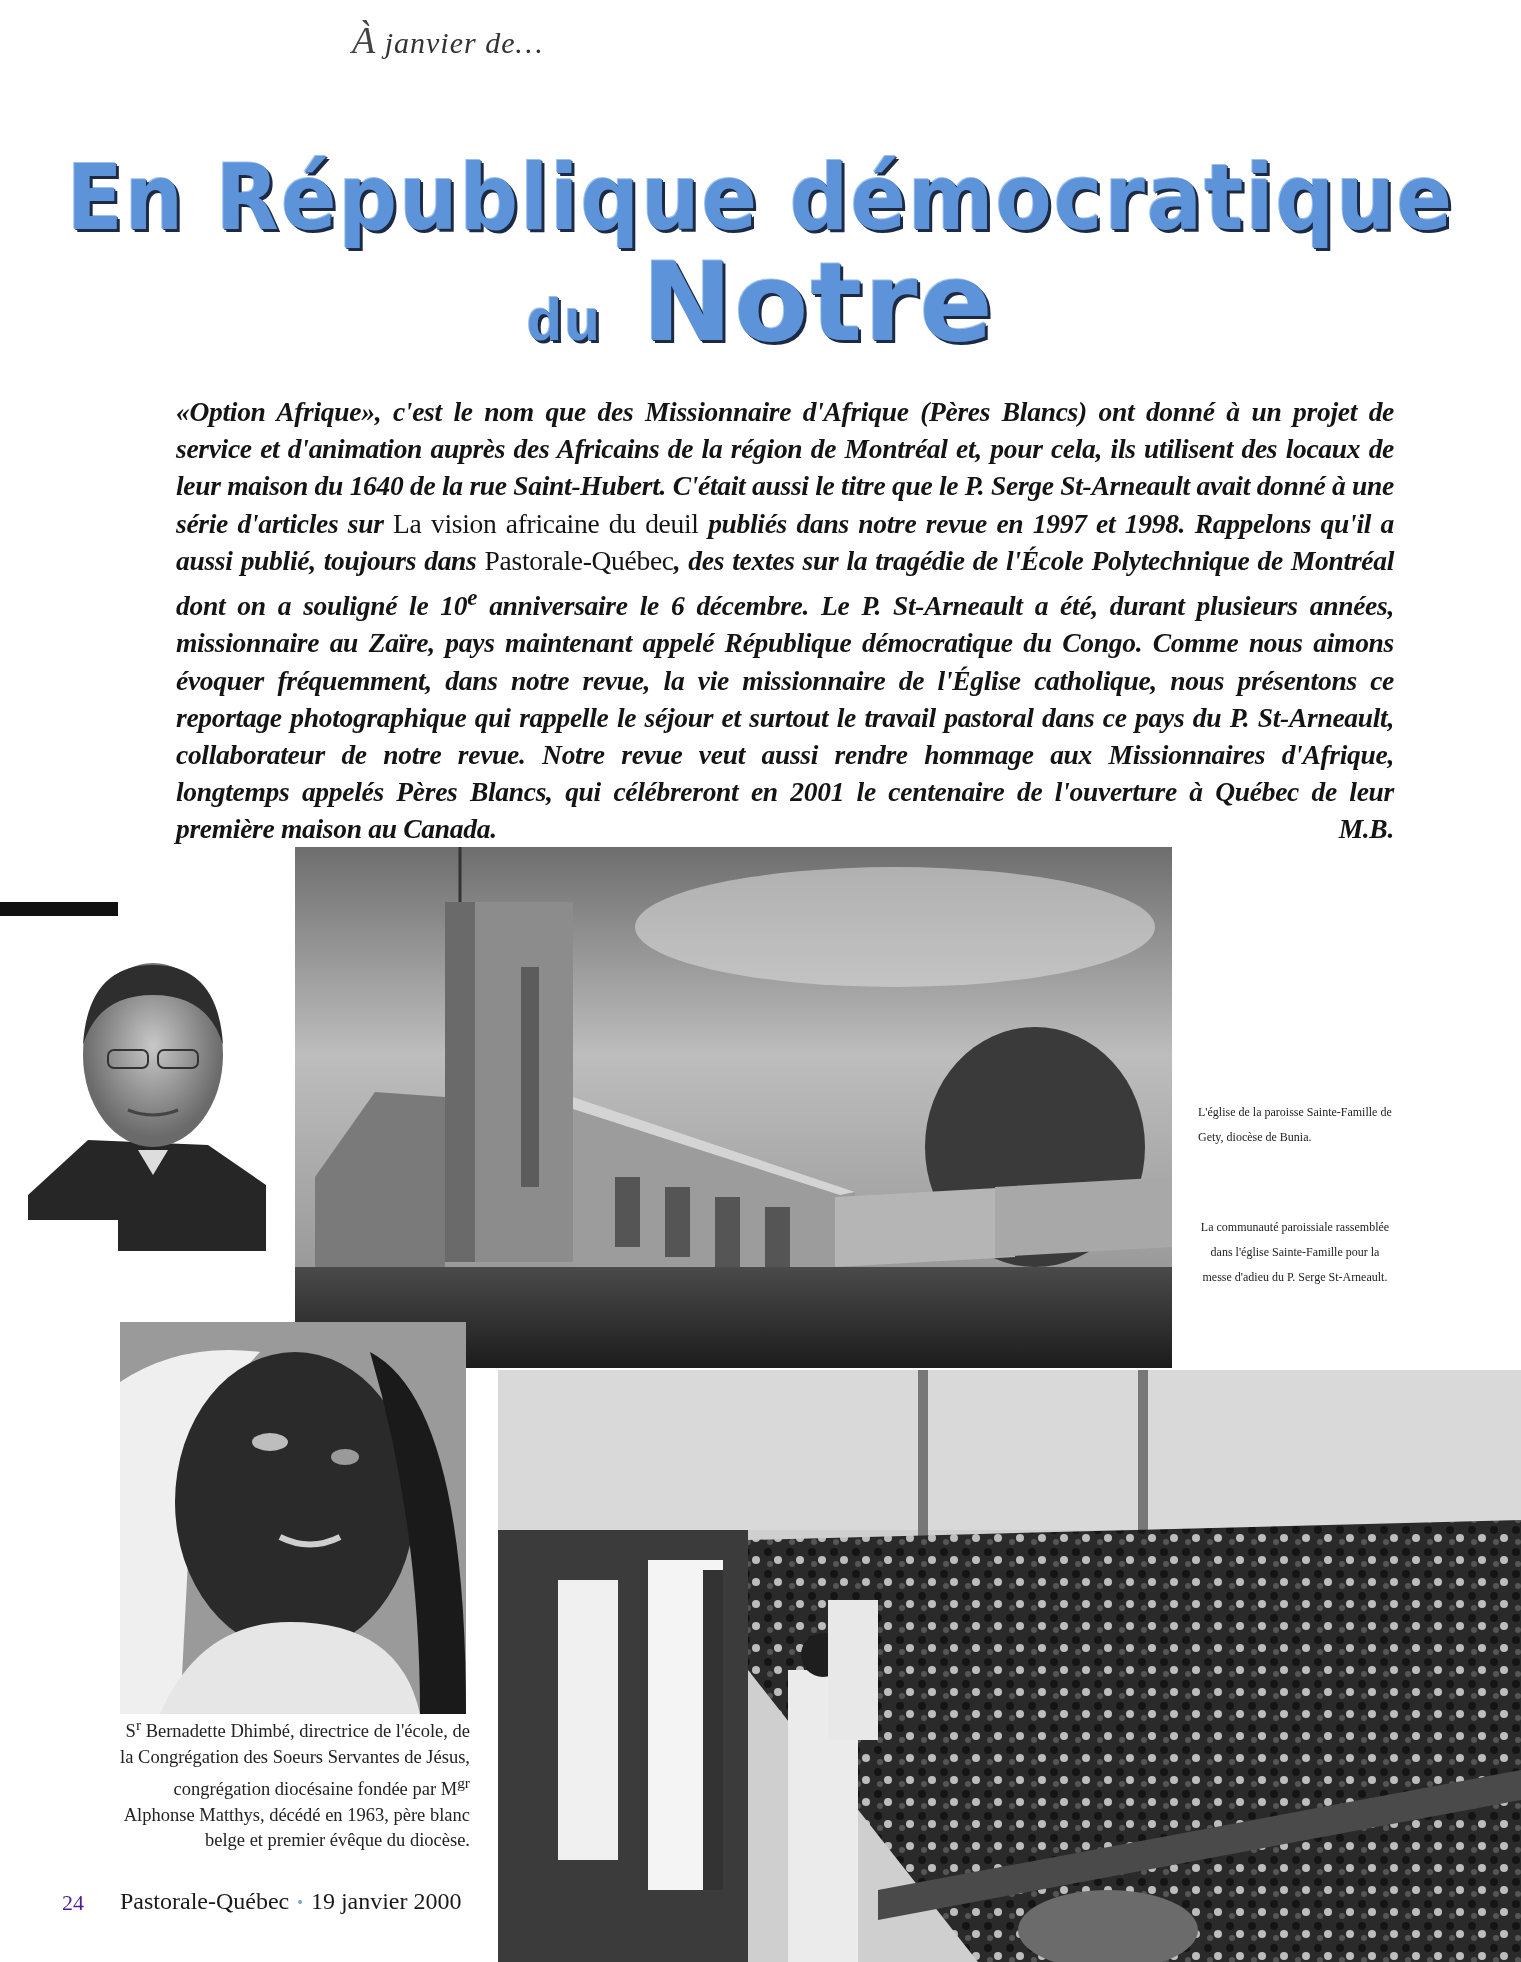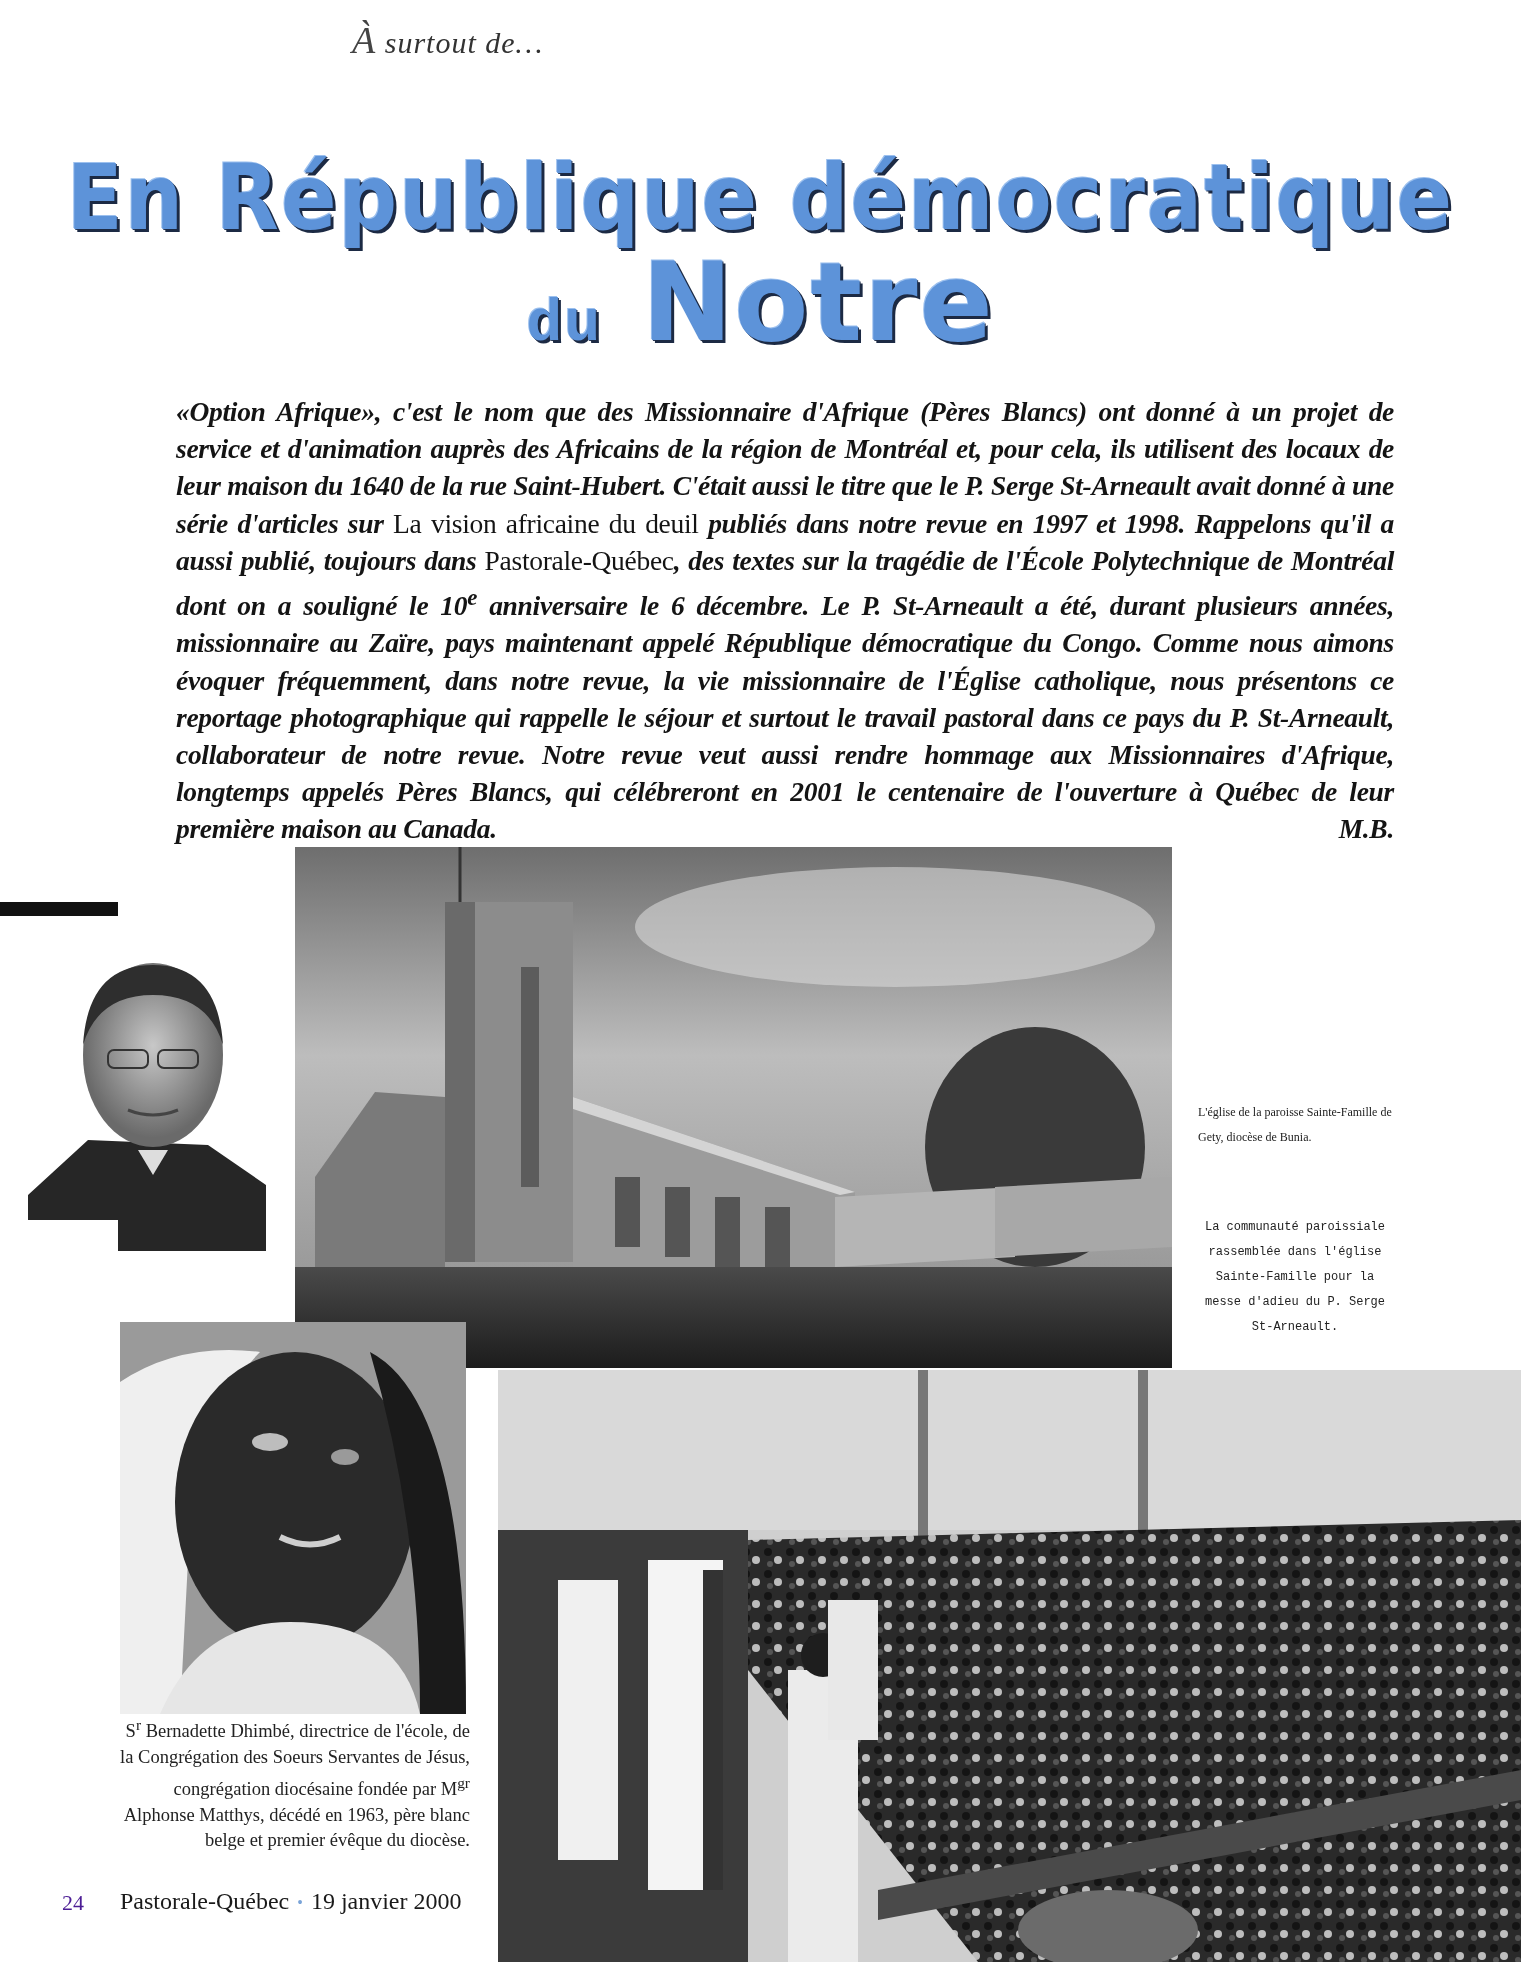--- a/index.html
+++ b/index.html
@@ -28,33 +28,33 @@
   .black-bar { position: absolute; left: 0; top: 902px; width: 118px; height: 14px; background: #111; }
 
   .photo { position: absolute; overflow: hidden; }
   .portrait { left: 28px; top: 935px; width: 238px; height: 316px; }
   .church { left: 295px; top: 847px; width: 877px; height: 521px; }
   .nun { left: 120px; top: 1322px; width: 346px; height: 392px; }
   .mass { left: 498px; top: 1370px; width: 1023px; height: 592px; }
 
   .caption { position: absolute; font-size: 12px; line-height: 25px; color: #222; }
   .cap-church { left: 1198px; top: 1100px; width: 200px; text-align: left; }
-  .cap-mass { left: 1195px; top: 1215px; width: 200px; text-align: center; font-family: Liberation Mono, monospace; }
+  .cap-mass { left: 1195px; top: 1215px; width: 200px; text-align: center; }
   .cap-nun { left: 118px; top: 1712px; width: 352px; text-align: right; font-size: 18.5px; line-height: 25.5px; }
 
   .footer { position: absolute; left: 120px; top: 1888px; font-size: 24px; color: #1a1a1a; }
   .footer .dot { color: #7aa4d8; font-size: 16px; margin: 0 8px; vertical-align: middle; }
   .pagenum { position: absolute; left: 62px; top: 1890px; font-size: 22px; color: #4c1d95; }
 </style>
 </head>
 <body>
 
 <div class="kicker">
   <span class="swash">À</span>
-  <span>surtout de…</span>
+  <span>janvier de…</span>
 </div>
 
 <div class="title title-1">En République démocratique</div>
 <div class="title title-2">
   <span class="small">du</span>
   <span>Notre</span>
 </div>
 
 <div class="intro"><span>«Option Afrique», c'est le nom que des Missionnaire d'Afrique (Pères Blancs) ont donné à un projet de service et d'animation auprès des Africains de la région de Montréal et, pour cela, ils utilisent des locaux de leur maison du 1640 de la rue Saint-Hubert. C'était aussi le titre que le P. Serge St-Arneault avait donné à une série d'articles sur </span><span class="roman">La vision africaine du deuil</span><span> publiés dans notre revue en 1997 et 1998. Rappelons qu'il a aussi publié, toujours dans </span><span class="roman">Pastorale-Québec</span><span>, des textes sur la tragédie de l'École Polytechnique de Montréal dont on a souligné le 10</span><sup>e</sup><span> anniversaire le 6 décembre. Le P. St-Arneault a été, durant plusieurs années, missionnaire au Zaïre, pays maintenant appelé République démocratique du Congo. Comme nous aimons évoquer fréquemment, dans notre revue, la vie missionnaire de l'Église catholique, nous présentons ce reportage photographique qui rappelle le séjour et surtout le travail pastoral dans ce pays du P. St-Arneault, collaborateur de notre revue. Notre revue veut aussi rendre hommage aux Missionnaires d'Afrique, longtemps appelés Pères Blancs, qui célébreront en 2001 le centenaire de l'ouverture à Québec de leur première maison au Canada.</span><span class="sign">M.B.</span></div>
 

